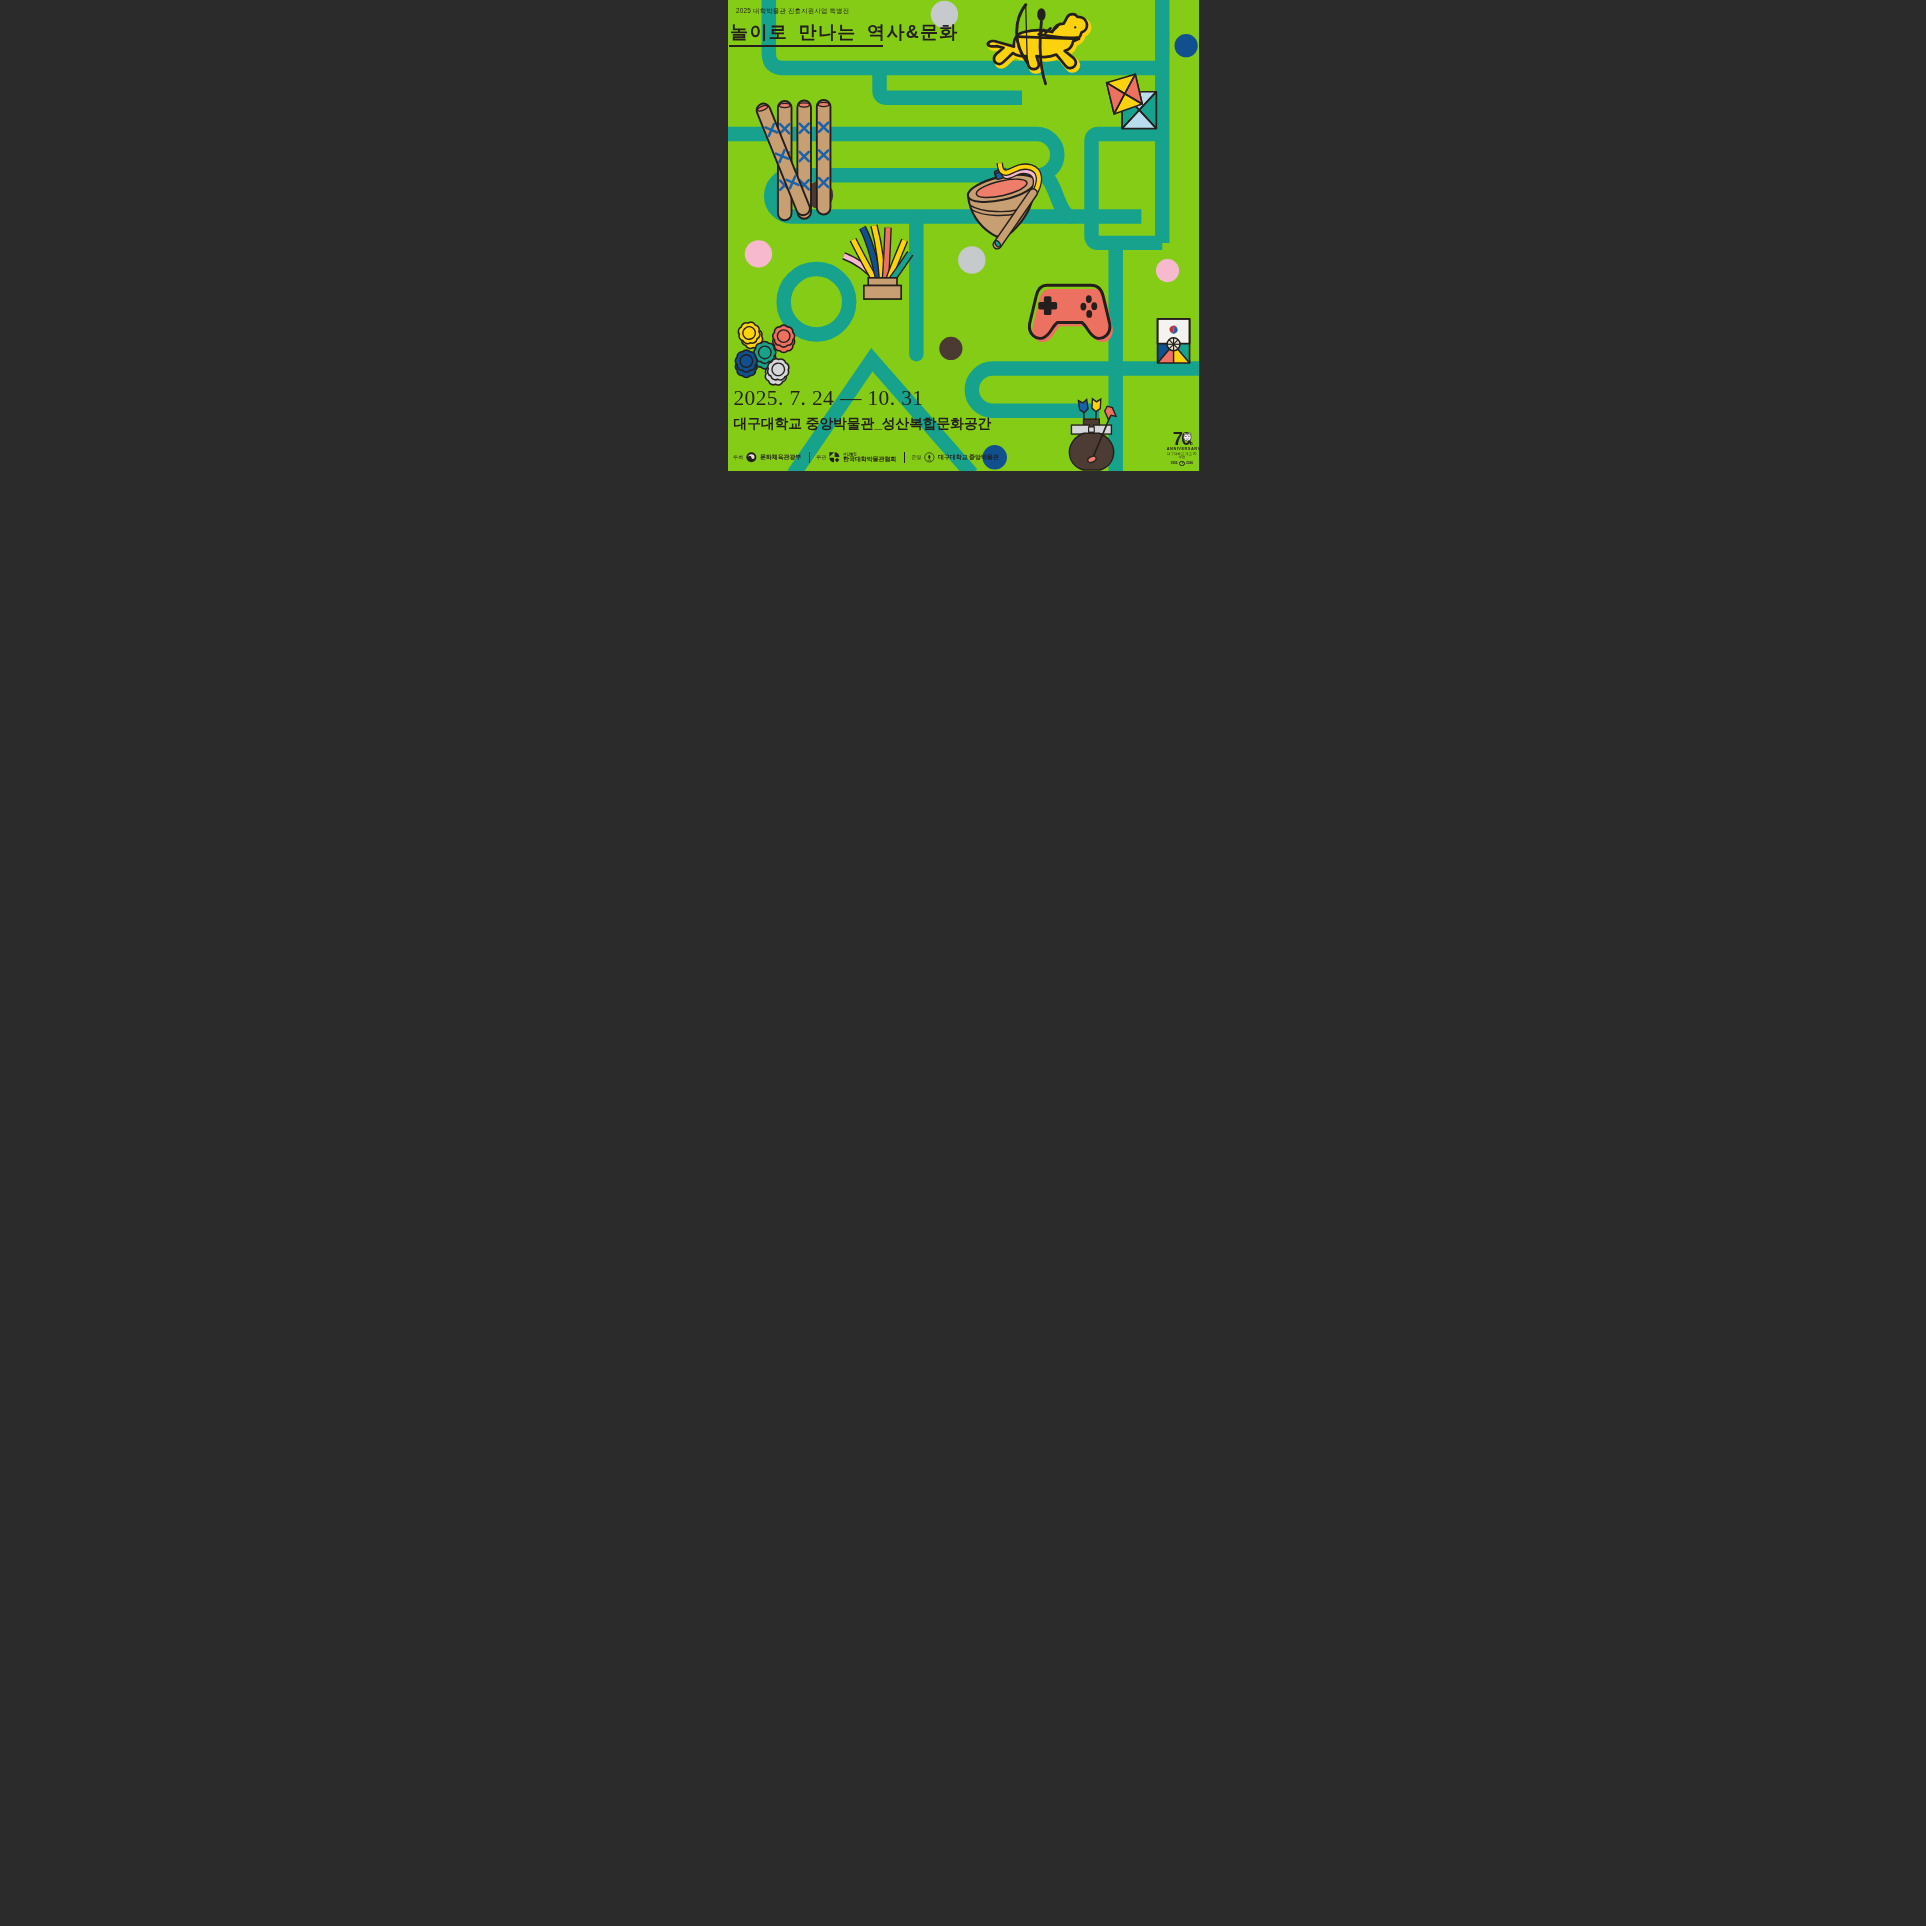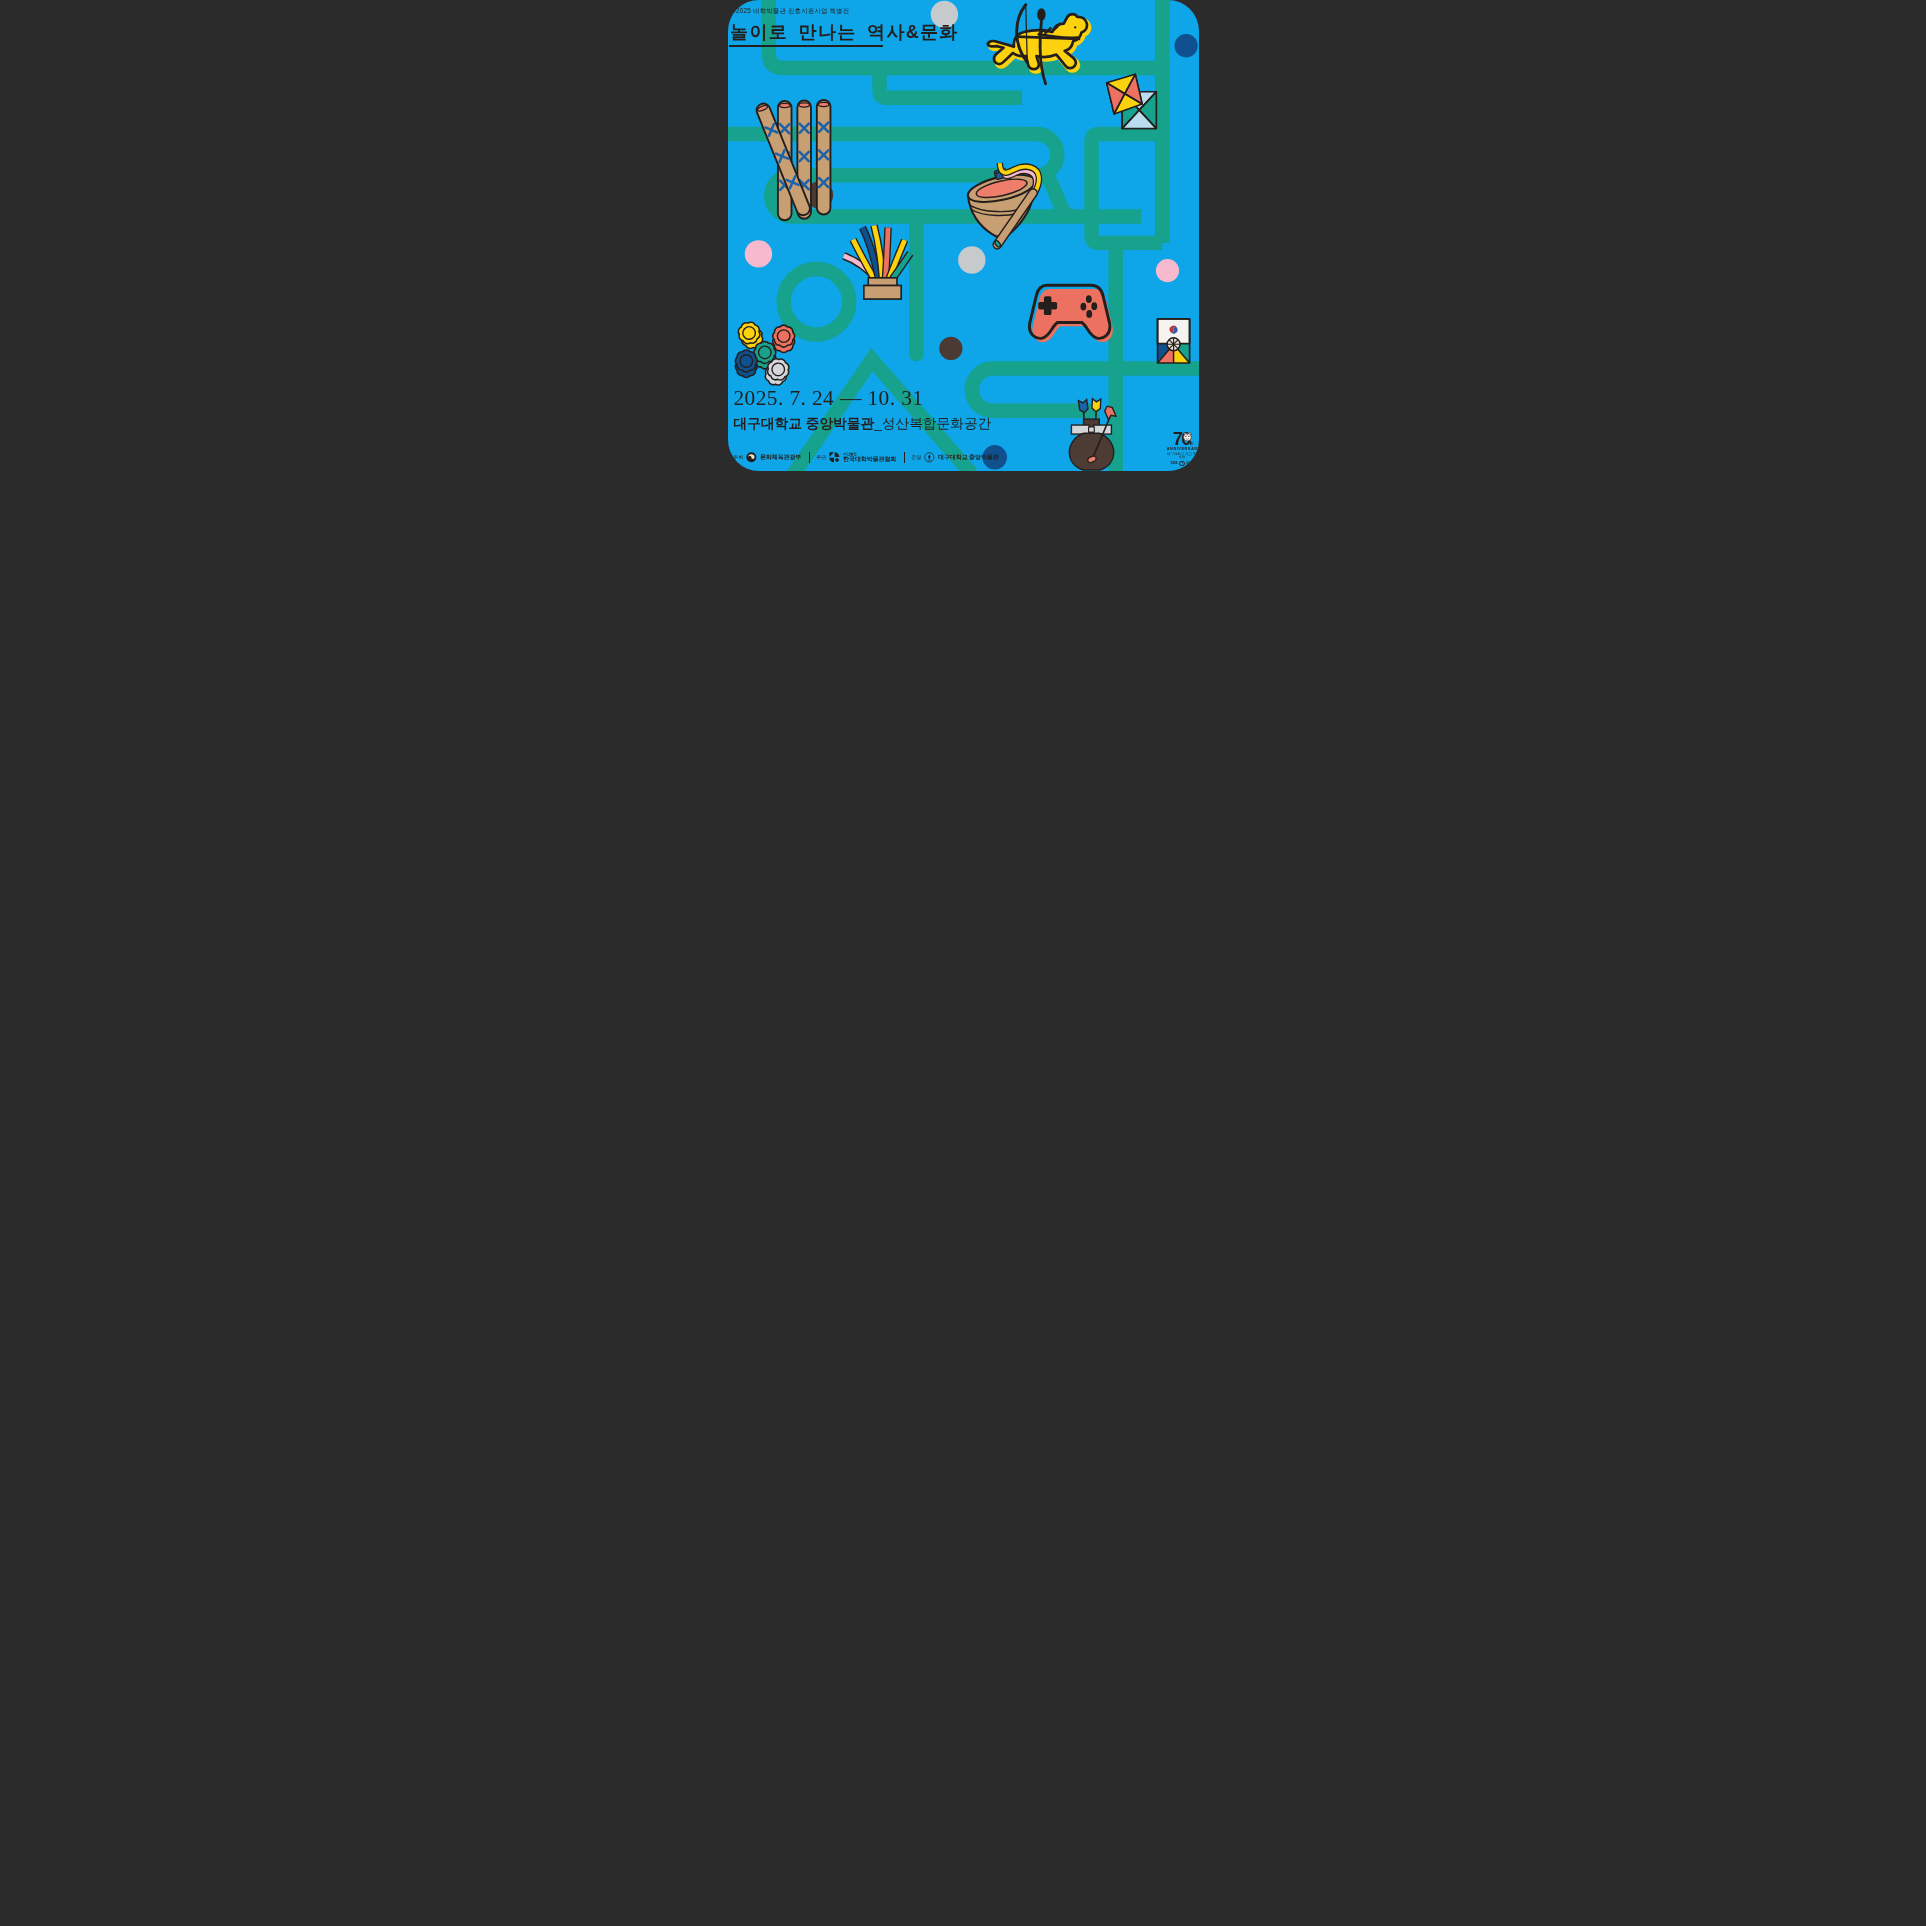--- a/index.html
+++ b/index.html
@@ -1,28 +1,28 @@
 <!DOCTYPE html>
 <html style="font-size:6.8px"><head>
 <meta charset="utf-8">
 <style>
   html,body{margin:0;padding:0;background:#2b2b2b;}
   .poster{
     position:relative;width:471px;height:471px;margin:0 auto;
-    background:#0ea5e9;overflow:hidden;
-    font-family:"Liberation Sans", sans-serif;color:#241f1c;border-radius:31px;
+    background:#84cc16;overflow:hidden;
+    font-family:"Liberation Sans", sans-serif;color:#241f1c;
   }
   .art{position:absolute;inset:0;width:100%;height:100%;display:block;}
   .txt{position:absolute;white-space:nowrap;}
   .top-label{left:8.6px;top:6.8px;font-size:6.4px;letter-spacing:0.2px;font-weight:500;}
   .title{left:2.6px;top:19.7px;font-size:18px;font-weight:600;letter-spacing:1.3px;word-spacing:4.3px;}
   .title-underline{position:absolute;left:1.7px;top:45px;width:154px;height:1.7px;background:#241f1c;}
   .date-line{left:6px;top:386px;font-size:21.4px;font-weight:400;font-family:"Liberation Serif", serif;letter-spacing:0.4px;}
   .venue-line{left:6px;top:415px;font-size:13.7px;font-weight:800;}
-  .venue-line .light{font-weight:400;text-align:center;}
+  .venue-line .light{font-weight:700;text-align:center;}
   .footer{position:absolute;left:5.6px;top:451px;display:flex;align-items:center;gap:5.6px;height:13px;}
   .fitem{display:flex;align-items:center;gap:3px;}
   .flabel{font-size:5.1px;font-weight:500;}
   .fname{font-size:6px;font-weight:800;letter-spacing:-0.1px;}
   .fcol{display:flex;flex-direction:column;line-height:1.05;}
   .fsmall{font-size:3.4px;font-weight:700;}
   .fdiv{width:0.4px;height:10.3px;background:#241f1c;margin:0 1.7px;}
   .flogo{width:10.7px;height:10.7px;flex:0 0 auto;}
   .anniv{position:absolute;right:1.7px;top:430px;width:30px;text-align:center;line-height:1.1;}
   .anniv-num{font-size:18.4px;font-weight:900;letter-spacing:-1.7px;position:relative;display:inline-block;line-height:.95;}

